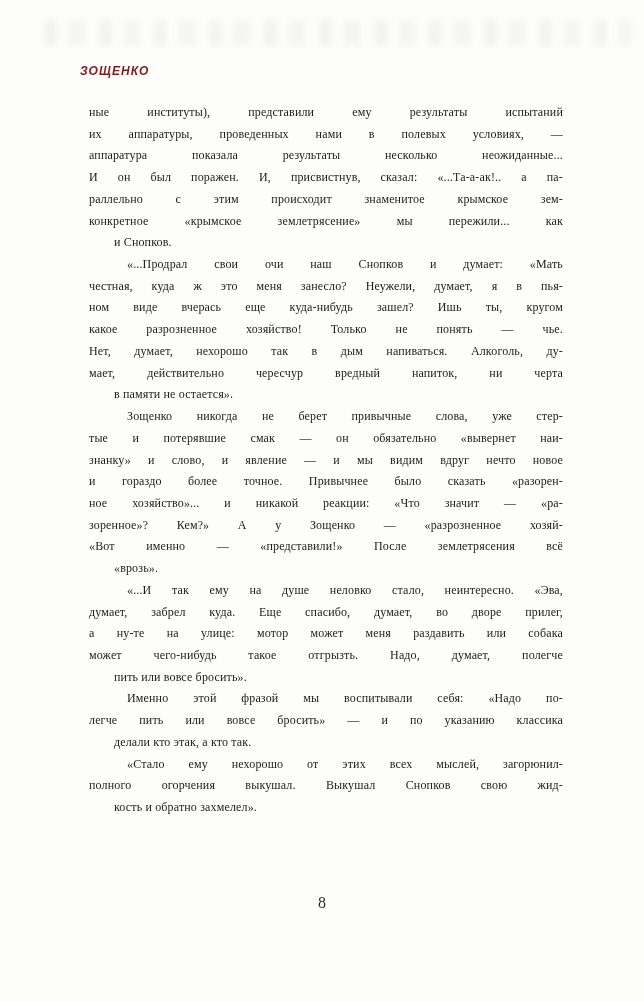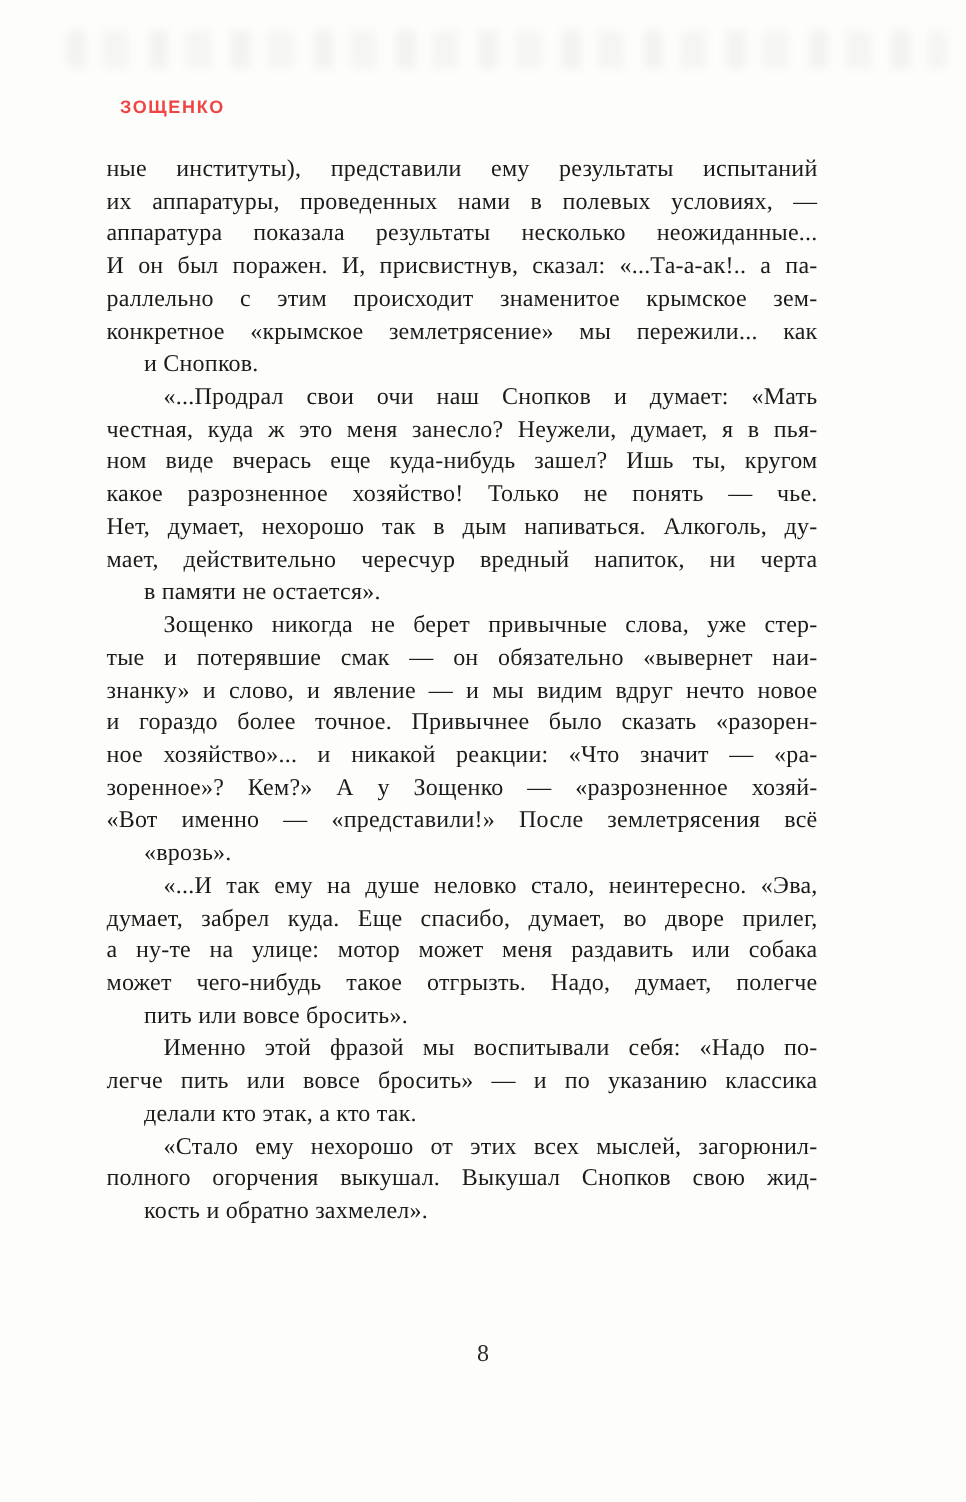--- a/index.html
+++ b/index.html
@@ -34,28 +34,29 @@
     border-radius: 5px;
   }
   .running-header {
     position: absolute;
     left: 80px;
     top: 64px;
     font-family: "Liberation Sans", sans-serif;
     font-size: 12px;
     font-weight: bold;
     letter-spacing: 1.1px;
-    color: #ef4444;
+    color: #7f1d1d;
+    font-style: italic;
   }
   .body-text {
     position: absolute;
-    left: 71px;
+    left: 89px;
     top: 102px;
     width: 474px;
-    font-size: 16px;
+    font-size: 12px;
     line-height: 21.72px;
     letter-spacing: 0.15px;
   }
   .line {
     height: 21.72px;
     overflow: hidden;
     text-align: justify;
     text-align-last: justify;
   }
   .line.last {

